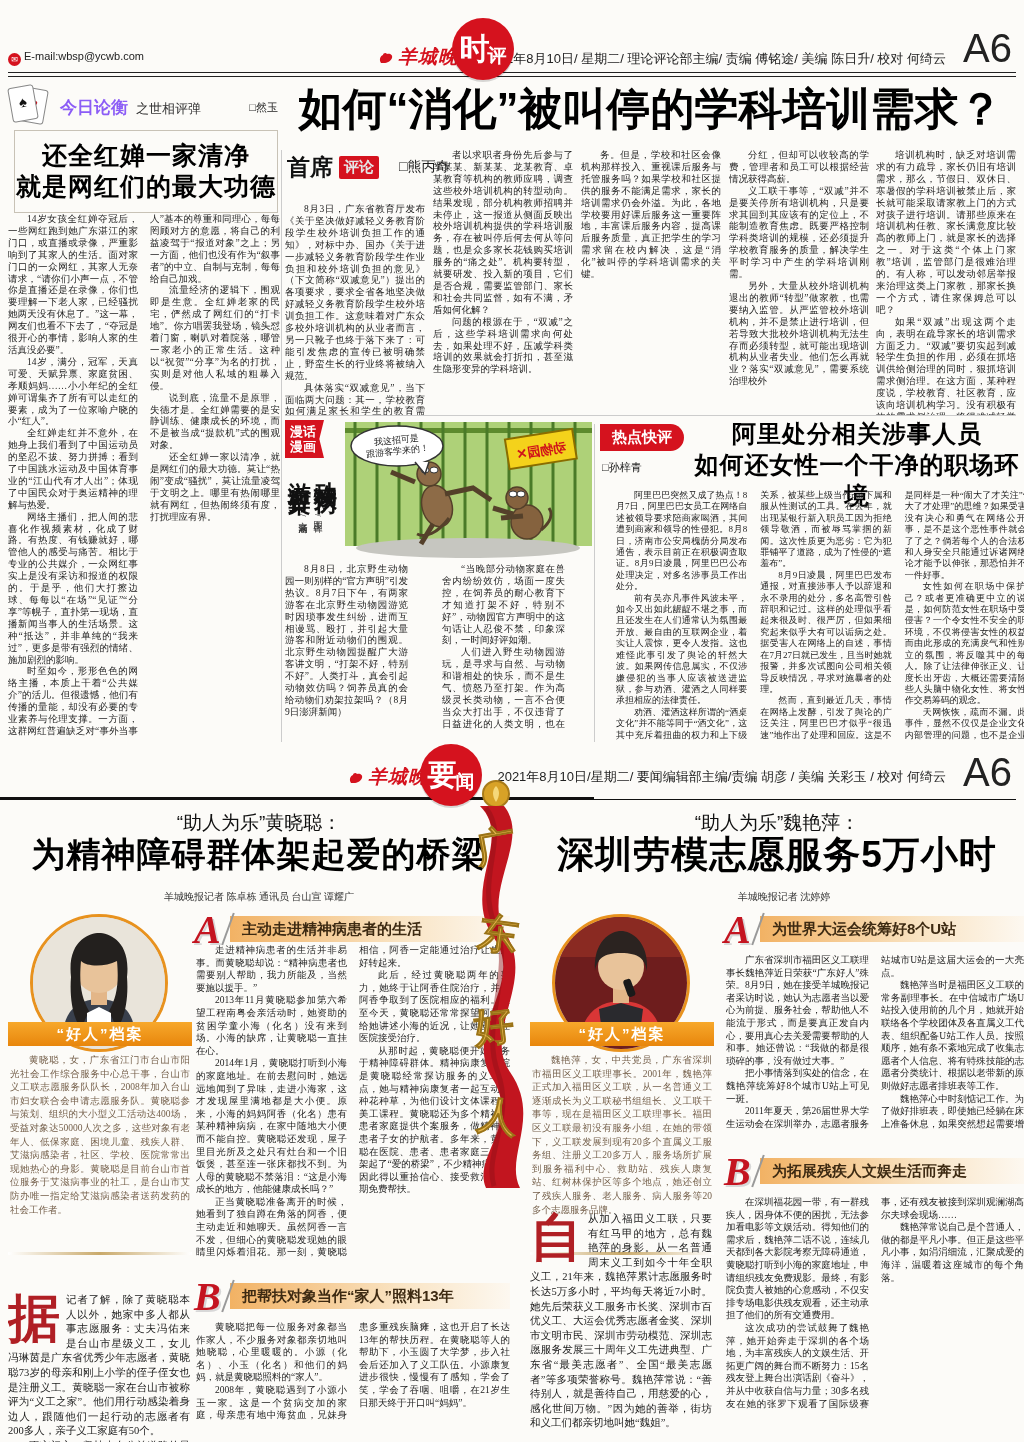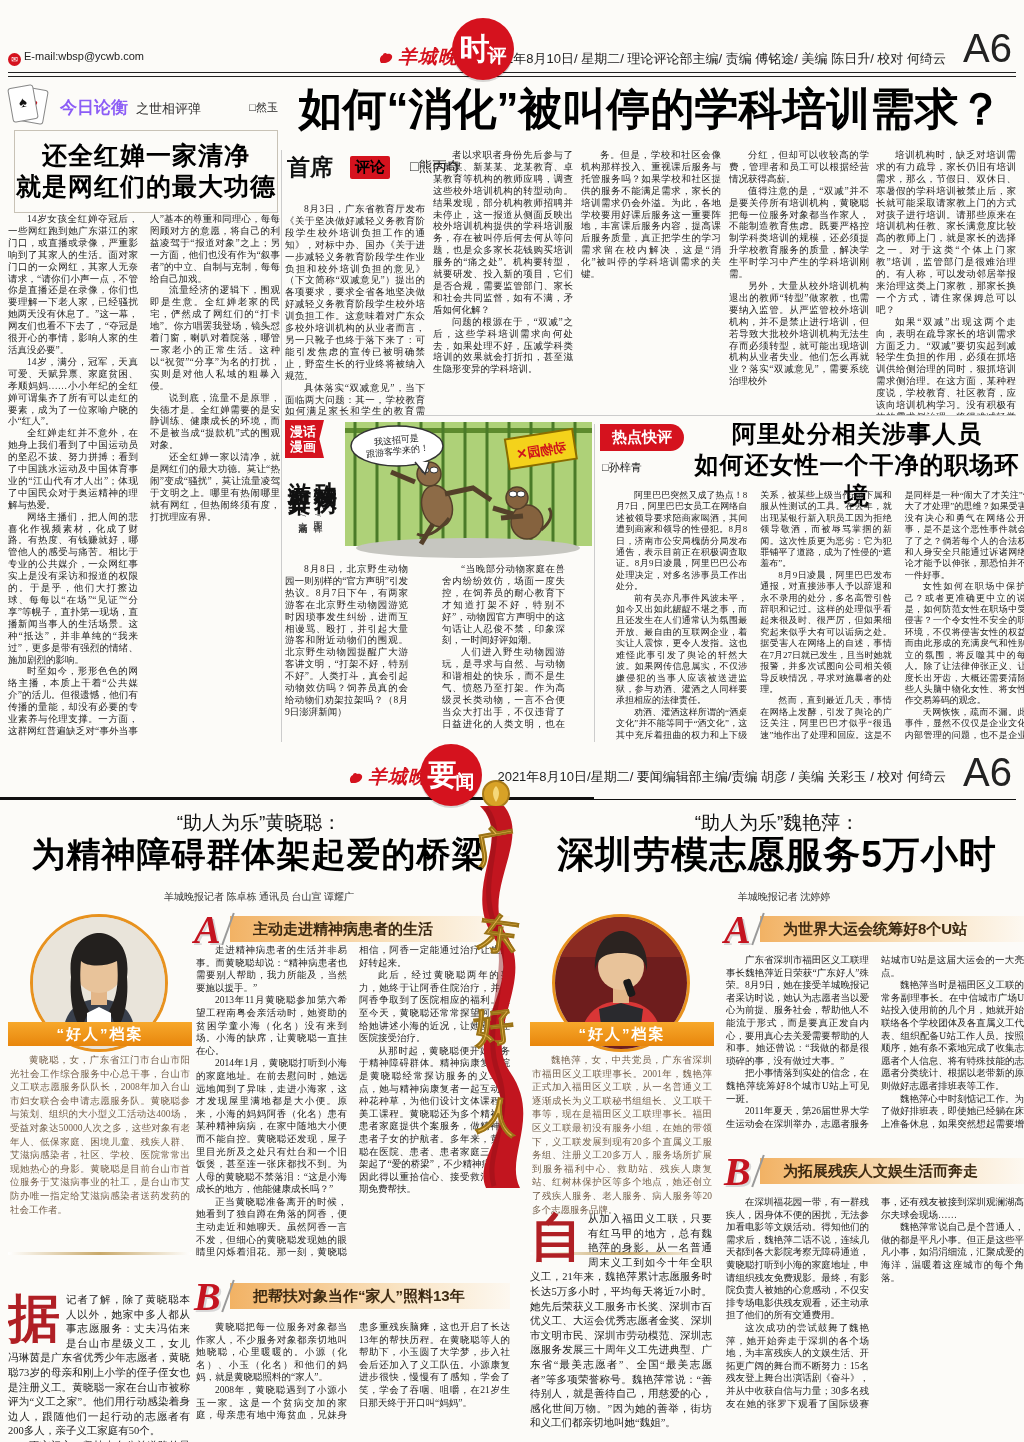--- a/index.html
+++ b/index.html
@@ -33,22 +33,22 @@
   .t-label{font-size:17px;font-weight:bold;color:#8b5cf6;font-family:"Liberation Sans",sans-serif}
   .t-sub{font-size:13px;color:#333}
   .t-auth{font-size:11px;color:#222}
   .t-box{border:1px solid #c8c2b6;text-align:center;padding-top:9px}
   .t-title{font-size:25px;line-height:31px;letter-spacing:1px}
   .vline{border-left:1px solid #ccc}
 
   
   .chief-hl{font-size:44px;letter-spacing:0px;white-space:nowrap;text-align:center;width:100%}
   .lab-shouxi{font-size:23px;font-weight:bold;font-family:"Liberation Sans",sans-serif;color:#111}
-  .lab-pinglun{display:inline-block;background:#d5121e;color:#000000;font-size:15px;font-weight:bold;
-               font-family:"Liberation Sans",sans-serif;padding:2px 5px;border-radius:2px;margin-left:17px;vertical-align:3px}
+  .lab-pinglun{display:inline-block;background:#d5121e;color:#e5e5e5;font-size:15px;font-weight:bold;
+               font-family:"Liberation Sans",sans-serif;padding:2px 5px;border-radius:2px;margin-left:6px;vertical-align:3px}
   .c-col{position:absolute;width:140px;overflow:hidden}
 
   
   .flag{background:#d5121e;color:#fff;font-weight:bold;font-size:13px;line-height:15px;padding:4px 8px 4px 5px;
         font-family:"Liberation Sans",sans-serif;clip-path:polygon(0 0,100% 0,88% 50%,100% 100%,0 100%)}
   .vtitle{writing-mode:vertical-rl;font-size:23px;font-weight:bold;letter-spacing:3px;line-height:26px;
           font-family:"Liberation Sans",sans-serif;color:#111}
   .vcredit{writing-mode:vertical-rl;font-size:9px;color:#333;line-height:15px}
 
   
@@ -60,21 +60,21 @@
   
   .kicker{font-size:19px;color:#111;text-align:center;width:100%;font-family:"Liberation Sans",sans-serif}
   .story-hl{text-align:center;width:100%;letter-spacing:1px}
   .byline{font-size:10px;color:#333;text-align:center;width:100%}
   .pbanner{background:linear-gradient(#f7a82b,#e8860c);color:#fff;font-weight:bold;font-size:15px;
            text-align:center;letter-spacing:2px;line-height:24px;font-family:"Liberation Sans",sans-serif}
   .ptext{font-size:9.5px;line-height:13.6px;color:#75604b;text-align:justify}
   .ptext p{margin:0;text-indent:2em}
   .pdivider{height:3px;background:linear-gradient(90deg,#fff,#c9a96a,#fff)}
   .sec-bar{position:relative;height:26px;background:linear-gradient(90deg,#f2b264,#f9e3c2 60%,#fdf8f0);margin-left:34px}
-  .sec-title{font-size:15px;font-weight:bold;color:#3d2a12;line-height:26px;padding-left:23px;
+  .sec-title{font-size:15px;font-weight:bold;color:#3d2a12;line-height:26px;padding-left:12px;
              font-family:"Liberation Sans",sans-serif}
   .sec-letter{position:absolute;left:-36px;top:-10px;font-size:40px;font-style:italic;font-weight:bold;
               color:#c41420;font-family:"Liberation Serif",serif;text-shadow:2px 2px 0 #d8d8d8}
   .sec-letter:after{content:"";position:absolute;right:-8px;top:6px;width:2px;height:34px;background:#999;transform:rotate(20deg)}
   .sec-txt{font-size:9.5px;line-height:12.6px}
   .dcap{float:left;font-size:52px;line-height:48px;font-weight:bold;color:#b01f24;margin:2px 6px 0 0;
         font-family:"Liberation Serif",serif}
   .dj-txt{font-size:10.5px;line-height:14.6px;text-align:justify}
   .dj-txt p{margin:0;text-indent:2em}
   .dj-txt p:first-child{text-indent:0}
@@ -140,21 +140,21 @@
       </div>
     <div class="c-col body-txt" style="left:148px;top:64px;height:265px">
         <p>者以求职者身份先后参与了学某某、新某某、龙某教育、卓某教育等机构的教师应聘，调查这些校外培训机构的转型动向。结果发现，部分机构教师招聘并未停止，这一报道从侧面反映出校外培训机构提供的学科培训服务，存在被叫停后何去何从等问题，也是众多家长花钱购买培训服务的“痛之处”。机构要转型，就要研发、投入新的项目，它们是否合规，需要监管部门、家长和社会共同监督，如有不满，矛盾如何化解？</p>
         <p>问题的根源在于，“双减”之后，这些学科培训需求向何处去，如果处理不好，压减学科类培训的效果就会打折扣，甚至滋生隐形变异的学科培训。</p>
       </div>
     <div class="c-col body-txt" style="left:296px;top:64px;height:265px">
         <p>务。但是，学校和社区会像机构那样投入、重视课后服务与托管服务吗？如果学校和社区提供的服务不能满足需求，家长的培训需求仍会外溢。为此，各地学校要用好课后服务这一重要阵地，丰富课后服务内容，提高课后服务质量，真正把学生的学习需求留在校内解决，这是“消化”被叫停的学科培训需求的关键。</p>
       </div>
     <div class="c-col body-txt" style="left:444px;top:64px;height:265px">
         <p>分红，但却可以收较高的学费，管理者和员工可以根据经营情况获得高薪。</p>
-        <p>值得注意的是，“双减”并不是要关停所有培训机构，黄晓聪把每一位服务对象都当作家人，不能制造教育焦虑。既要严格控制学科类培训的规模，还必须提升学校教育服务的质量，解决学生平时学习中产生的学科培训刚需。</p>
+        <p>义工联干事等，“双减”并不是要关停所有培训机构，只是要求其回到其应该有的定位上，不能制造教育焦虑。既要严格控制学科类培训的规模，还必须提升学校教育服务的质量，解决学生平时学习中产生的学科培训刚需。</p>
         <p>另外，大量从校外培训机构退出的教师“转型”做家教，也需要纳入监管。从严监管校外培训机构，并不是禁止进行培训，但若导致大批校外培训机构无法生存而必须转型，就可能出现培训机构从业者失业。他们怎么再就业？落实“双减意见”，需要系统治理校外</p>
       </div>
     <div class="c-col body-txt" style="left:591px;top:64px;height:265px;width:140px">
       <div>
           <p>培训机构时，缺乏对培训需求的有力疏导，家长仍旧有培训需求，那么，节假日、双休日、寒暑假的学科培训被禁止后，家长就可能采取请家教上门的方式对孩子进行培训。请那些原来在培训机构任教、家长满意度比较高的教师上门，就是家长的选择之一。对于这类“个体上门家教”培训，监管部门是很难治理的。有人称，可以发动邻居举报来治理这类上门家教，那家长换一个方式，请住家保姆总可以吧？</p>
           <p>如果“双减”出现这两个走向，表明在疏导家长的培训需求方面乏力。“双减”要切实起到减轻学生负担的作用，必须在抓培训供给侧治理的同时，狠抓培训需求侧治理。在这方面，某种程度说，学校教育、社区教育，应该向培训机构学习。没有积极有效的需求侧治理，将很难减轻学生的负担和家庭的焦虑。</p>
         </div>
 
     </div>
     <div class="abs" style="left:0;right:0;top:329px;border-top:1px solid #ccc"></div>

